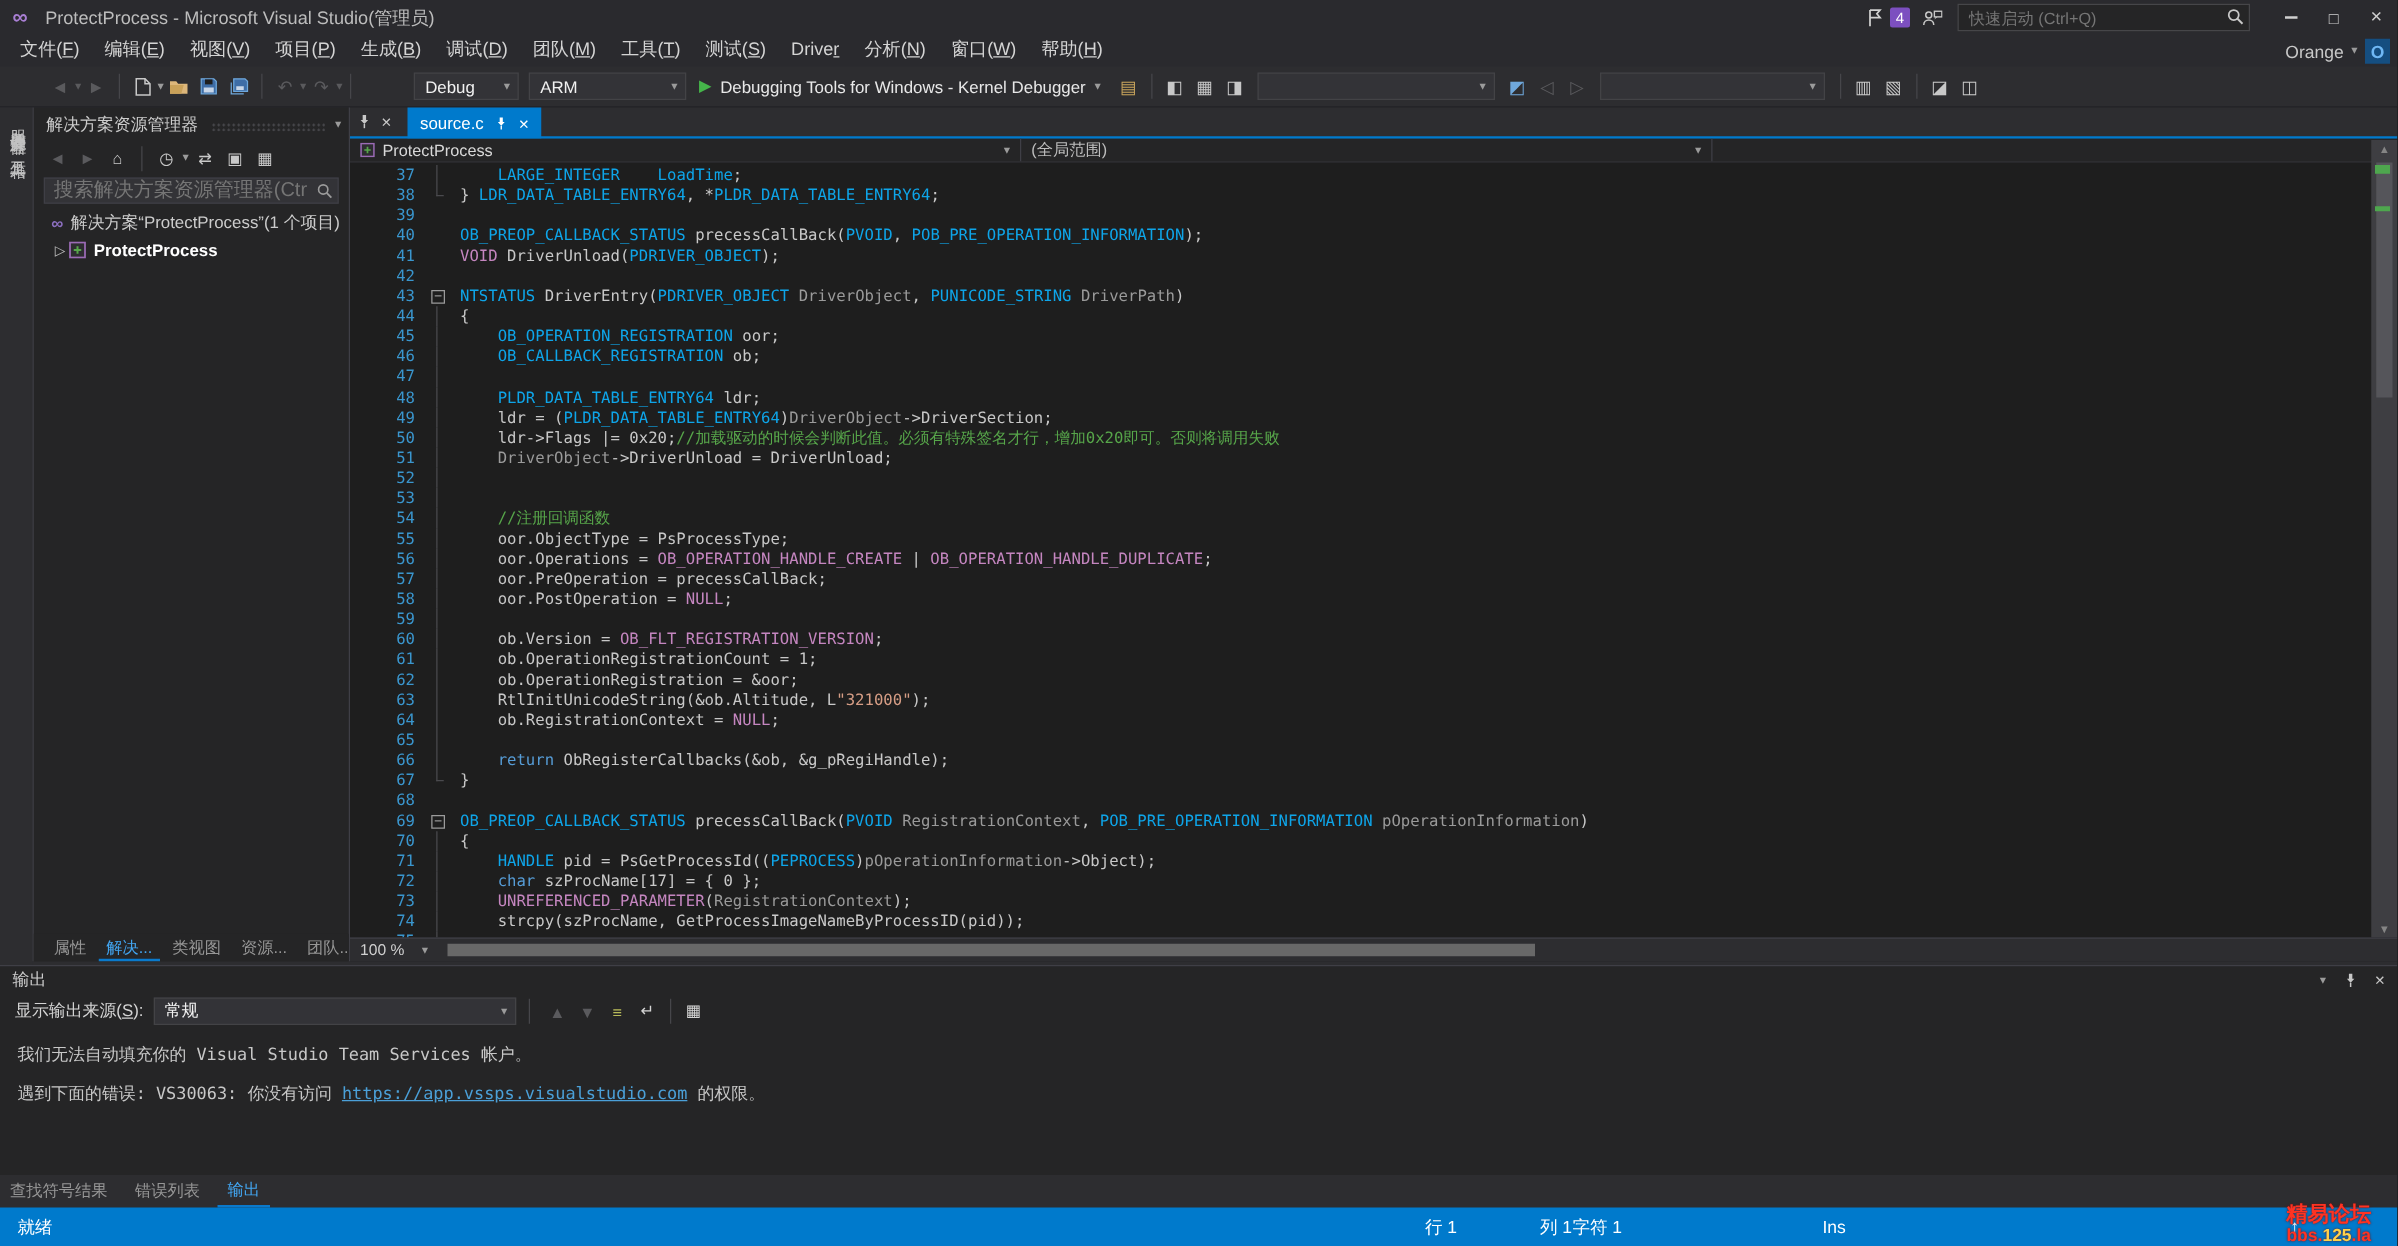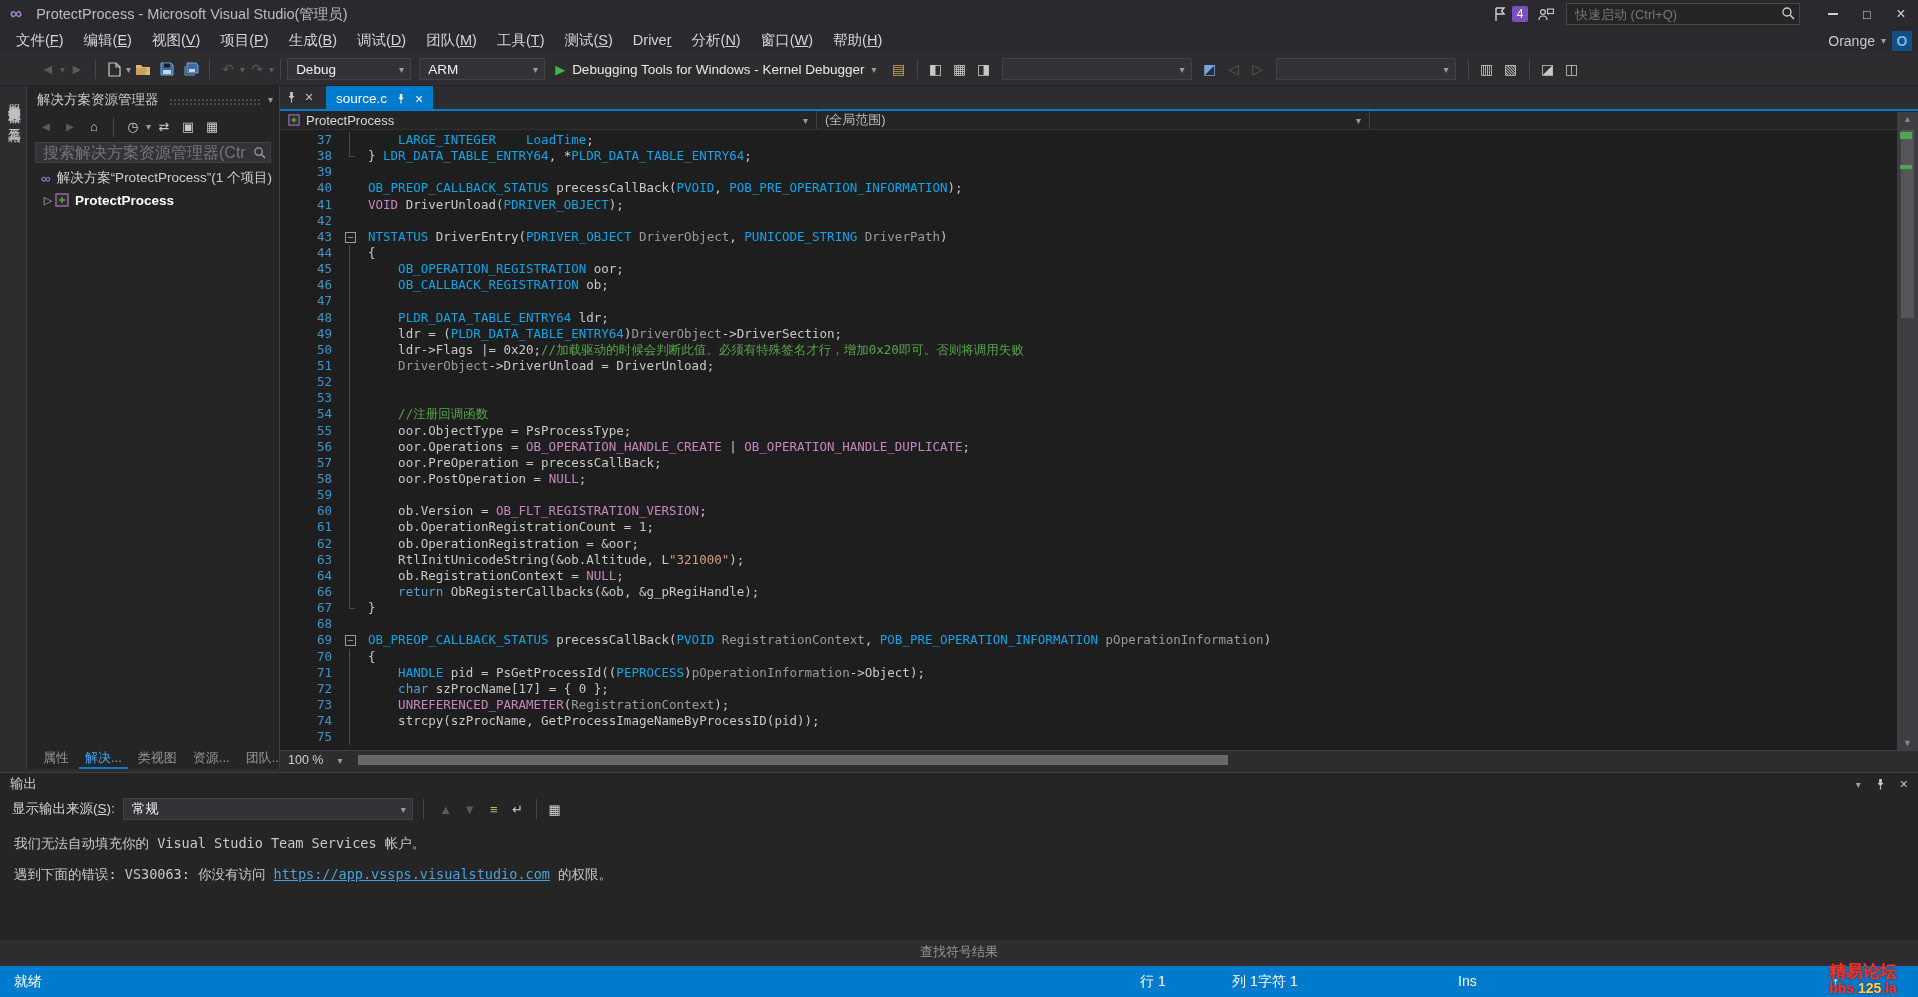--- a/index.html
+++ b/index.html
@@ -103,21 +103,21 @@
   #out-toolbar{height:28px;display:flex;align-items:center;padding-left:12px;color:#d4d4d4;font-size:13.5px;}
   #out-combo{width:290px;margin-left:8px;}
   #out-toolbar .tbico{width:24px;height:22px;font-size:13px;}
   #out-content{padding:12px 0 0 14px;font-family:"DejaVu Sans Mono","Liberation Mono",monospace;
                font-size:13.5px;color:#c8c8c8;}
   .out-line{margin-bottom:13px;white-space:pre-wrap;}
   .out-link{color:#4ba0d8;text-decoration:underline;}
 
   
   #bottomtabs{left:0;top:940px;width:1918px;height:26px;background:#2d2d30;display:flex;align-items:center;
-              gap:6px;box-sizing:border-box;flex-direction:column;}
+              gap:6px;box-sizing:border-box;}
   #bottomtabs .tooltab{padding:3px 8px;}
   #bottomtabs .tooltab.active{border-bottom:2px solid #0a7acc;}
   #statusbar{left:0;top:966px;width:1918px;height:31px;background:#007acc;color:#ffffff;font-size:14px;}
   #statusbar span{position:absolute;top:7px;}
   #watermark{right:21px;bottom:1px;text-align:center;z-index:30;line-height:1.05;
              font-weight:bold;text-shadow:0 0 2px #701010;}
   #wm1{font-size:17px;color:#ff3322;}
   #wm2{font-size:14px;color:#ff3322;}
   #wm2 .num{color:#ffd24a;}
 </style>
@@ -213,21 +213,21 @@
           <path d="M2 4v9h10" stroke="#6fa8dc" fill="none"></path>
           <rect x="6" y="7" width="6" height="3" fill="#c8d6e8"></rect>
         </svg>
     </span>
     <span class="sep"></span>
     <span class="tbico grayed">↶</span>
     <span class="caret grayed">▾</span>
     <span class="tbico grayed">↷</span>
     <span class="caret grayed">▾</span>
     <span class="sep"></span>
-    <span class="combo" style="width:124px;">
+    <span class="combo" style="width:84px;margin-left:44px;">
       <span>Debug</span>
         <span class="caret">▾</span>
     </span>
     <span class="combo" style="width:126px;margin-left:8px;">
       <span>ARM</span>
         <span class="caret">▾</span>
     </span>
     <span id="startbtn">
       <span class="play">▶</span>
       <span>Debugging Tools for Windows - Kernel Debugger</span>
@@ -367,20 +367,21 @@
         <div class="cl"><span class="ln">55</span><span class="fold"><span class="f-bar"></span></span><span>    oor.ObjectType = PsProcessType;</span></div>
         <div class="cl"><span class="ln">56</span><span class="fold"><span class="f-bar"></span></span><span>    oor.Operations = </span><span class="sg-m">OB_OPERATION_HANDLE_CREATE</span><span> | </span><span class="sg-m">OB_OPERATION_HANDLE_DUPLICATE</span><span>;</span></div>
         <div class="cl"><span class="ln">57</span><span class="fold"><span class="f-bar"></span></span><span>    oor.PreOperation = precessCallBack;</span></div>
         <div class="cl"><span class="ln">58</span><span class="fold"><span class="f-bar"></span></span><span>    oor.PostOperation = </span><span class="sg-m">NULL</span><span>;</span></div>
         <div class="cl"><span class="ln">59</span><span class="fold"><span class="f-bar"></span></span></div>
         <div class="cl"><span class="ln">60</span><span class="fold"><span class="f-bar"></span></span><span>    ob.Version = </span><span class="sg-m">OB_FLT_REGISTRATION_VERSION</span><span>;</span></div>
         <div class="cl"><span class="ln">61</span><span class="fold"><span class="f-bar"></span></span><span>    ob.OperationRegistrationCount = 1;</span></div>
         <div class="cl"><span class="ln">62</span><span class="fold"><span class="f-bar"></span></span><span>    ob.OperationRegistration = &amp;oor;</span></div>
         <div class="cl"><span class="ln">63</span><span class="fold"><span class="f-bar"></span></span><span>    RtlInitUnicodeString(&amp;ob.Altitude, L</span><span class="sg-s">"321000"</span><span>);</span></div>
         <div class="cl"><span class="ln">64</span><span class="fold"><span class="f-bar"></span></span><span>    ob.RegistrationContext = </span><span class="sg-m">NULL</span><span>;</span></div>
+        <div class="cl"><span class="ln">65</span><span class="fold"><span class="f-bar"></span></span></div>
         <div class="cl"><span class="ln">66</span><span class="fold"><span class="f-bar"></span></span><span>    </span><span class="sg-k">return</span><span> ObRegisterCallbacks(&amp;ob, &amp;g_pRegiHandle);</span></div>
         <div class="cl"><span class="ln">67</span><span class="fold"><span class="f-end"></span></span><span>}</span></div>
         <div class="cl"><span class="ln">68</span><span class="fold"></span></div>
         <div class="cl"><span class="ln">69</span><span class="fold"><span class="f-box">–</span></span><span class="sg-t">OB_PREOP_CALLBACK_STATUS</span><span> precessCallBack(</span><span class="sg-t">PVOID</span><span> </span><span class="sg-p">RegistrationContext</span><span>, </span><span class="sg-t">POB_PRE_OPERATION_INFORMATION</span><span> </span><span class="sg-p">pOperationInformation</span><span>)</span></div>
         <div class="cl"><span class="ln">70</span><span class="fold"><span class="f-bar"></span></span><span>{</span></div>
         <div class="cl"><span class="ln">71</span><span class="fold"><span class="f-bar"></span></span><span>    </span><span class="sg-t">HANDLE</span><span> pid = PsGetProcessId((</span><span class="sg-t">PEPROCESS</span><span>)</span><span class="sg-p">pOperationInformation</span><span>-&gt;Object);</span></div>
         <div class="cl"><span class="ln">72</span><span class="fold"><span class="f-bar"></span></span><span>    </span><span class="sg-k">char</span><span> szProcName[17] = { 0 };</span></div>
         <div class="cl"><span class="ln">73</span><span class="fold"><span class="f-bar"></span></span><span>    </span><span class="sg-m">UNREFERENCED_PARAMETER</span><span>(</span><span class="sg-p">RegistrationContext</span><span>);</span></div>
         <div class="cl"><span class="ln">74</span><span class="fold"><span class="f-bar"></span></span><span>    strcpy(szProcName, GetProcessImageNameByProcessID(pid));</span></div>
         <div class="cl"><span class="ln">75</span><span class="fold"><span class="f-bar"></span></span></div>

